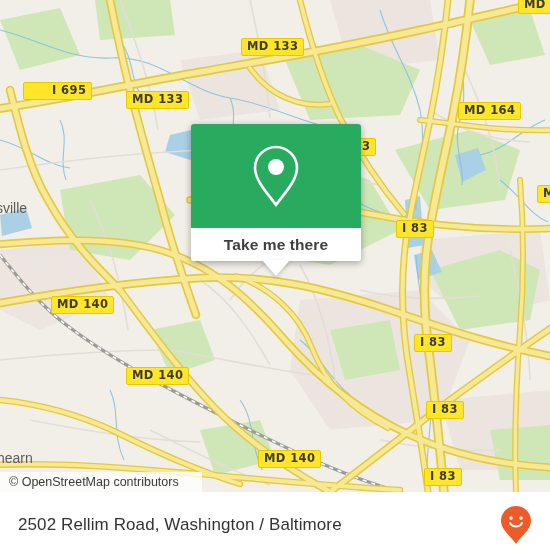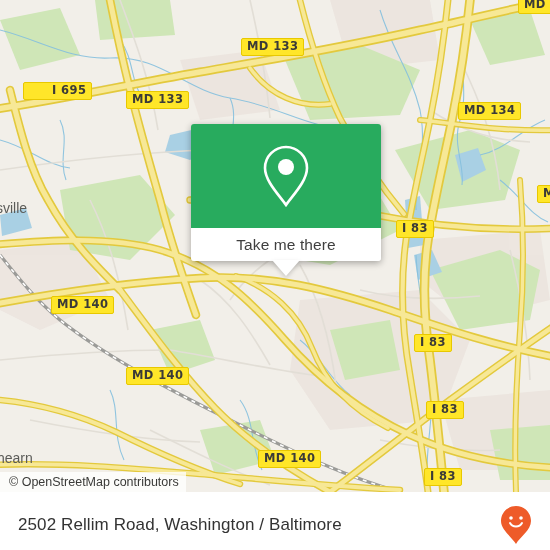--- a/index.html
+++ b/index.html
@@ -52,34 +52,35 @@
   }
 
   
   #attribution {
     position: absolute;
     left: 0;
     bottom: 0;
     background: rgba(255,255,255,0.78);
     color: #3a3a38;
     font-size: 12.5px;
-    padding: 3px 7px 3px 9px;
+    padding: 3px 23px 3px 9px;
     white-space: nowrap;
     font-family: "Liberation Sans", sans-serif;
   }
 
   
   #popup {
     position: absolute;
     left: 191px; top: 124px;
-    width: 190px;
+    width: 170px;
     border-radius: 3px;
     box-shadow: 0 2px 7px rgba(0,0,0,0.33);
     overflow: visible;
     z-index: 30;
+    font-weight: bold;
   }
   #popup-green {
     background: #28ab5e;
     height: 104px;
     border-radius: 3px 3px 0 0;
     display: flex;
     align-items: center;
     justify-content: center;
   }
   #popup-white {
@@ -287,21 +288,21 @@
           <path d="M0,400 C40,404 80,415 116,432 C156,452 196,470 240,484" stroke-width="3.8"></path>
           <path d="M520,180 C524,230 524,280 520,330 C516,385 514,440 516,492" stroke-width="3.4"></path>
         </g>
       </g>
     </svg>
 
     <div id="shield-layer">
         <div class="shield" style="left: 241px; top: 38px;">MD 133</div>
         <div class="shield" style="left: 23px; top: 82px; padding-left: 28px;">I 695</div>
         <div class="shield" style="left: 126px; top: 91px;">MD 133</div>
-        <div class="shield" style="left: 458px; top: 102px;">MD 134</div>
+        <div class="shield" style="left: 458px; top: 102px;">MD 164</div>
         <div class="shield" style="left: 518px; top: -4px;">MD 1</div>
         <div class="shield" style="left: 356px; top: 138px;">3</div>
         <div class="shield" style="left: 537px; top: 185px;">M</div>
         <div class="shield" style="left: 396px; top: 220px;">I 83</div>
         <div class="shield" style="left: 51px; top: 296px;">MD 140</div>
         <div class="shield" style="left: 414px; top: 334px;">I 83</div>
         <div class="shield" style="left: 126px; top: 367px;">MD 140</div>
         <div class="shield" style="left: 426px; top: 401px;">I 83</div>
         <div class="shield" style="left: 258px; top: 450px;">MD 140</div>
         <div class="shield" style="left: 424px; top: 468px;">I 83</div>

